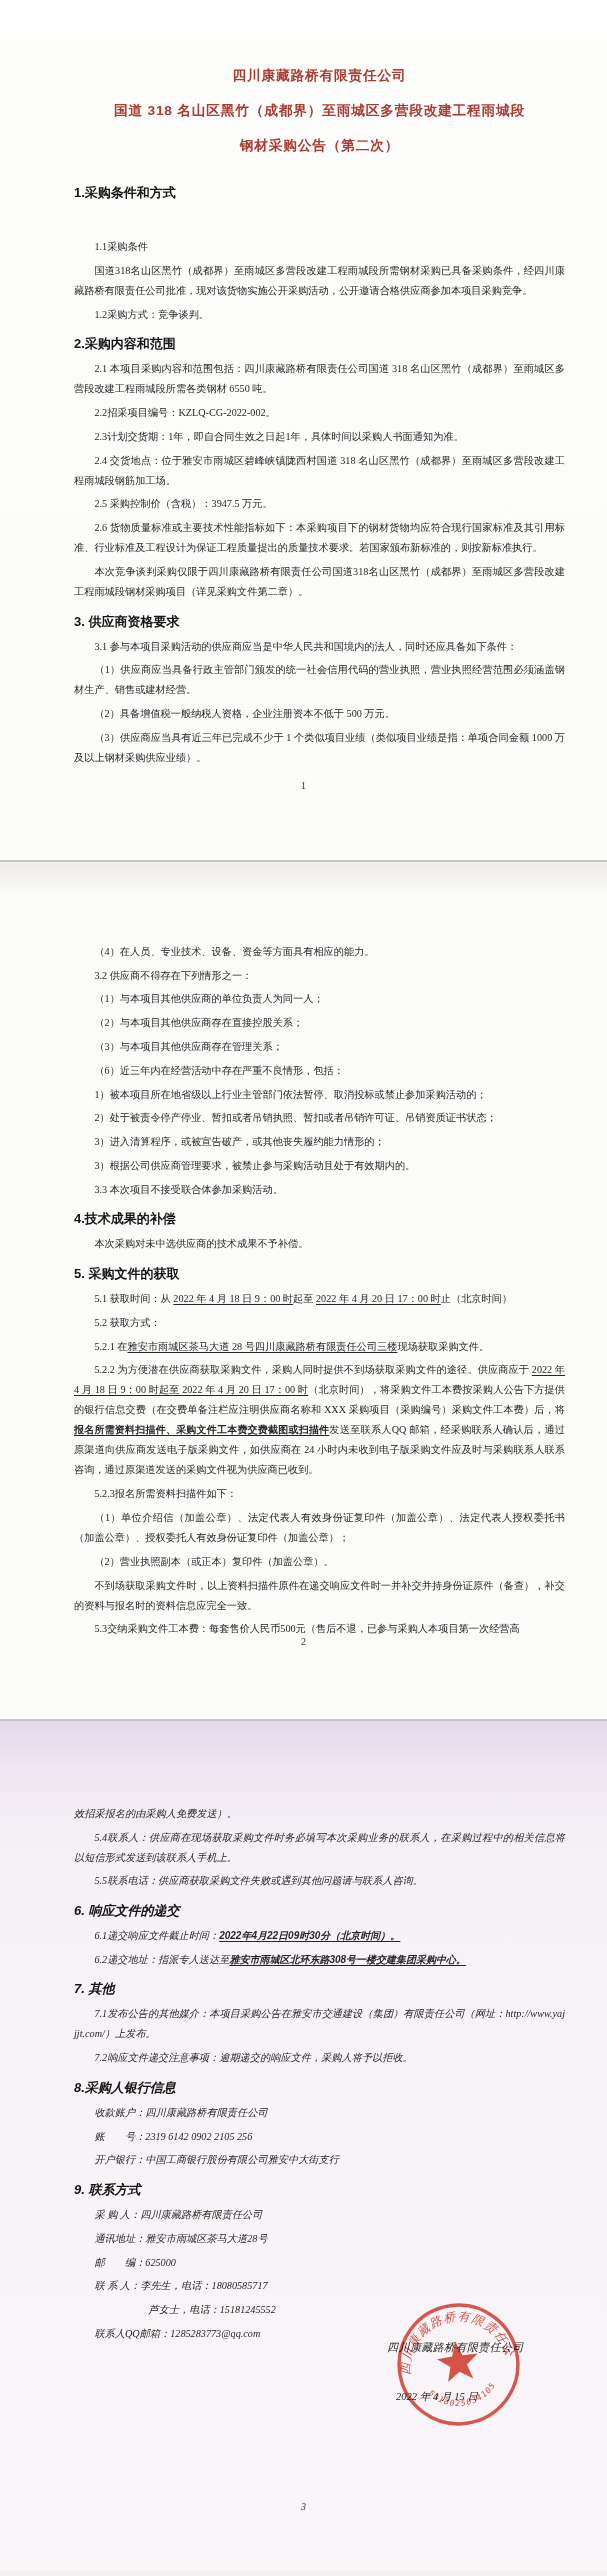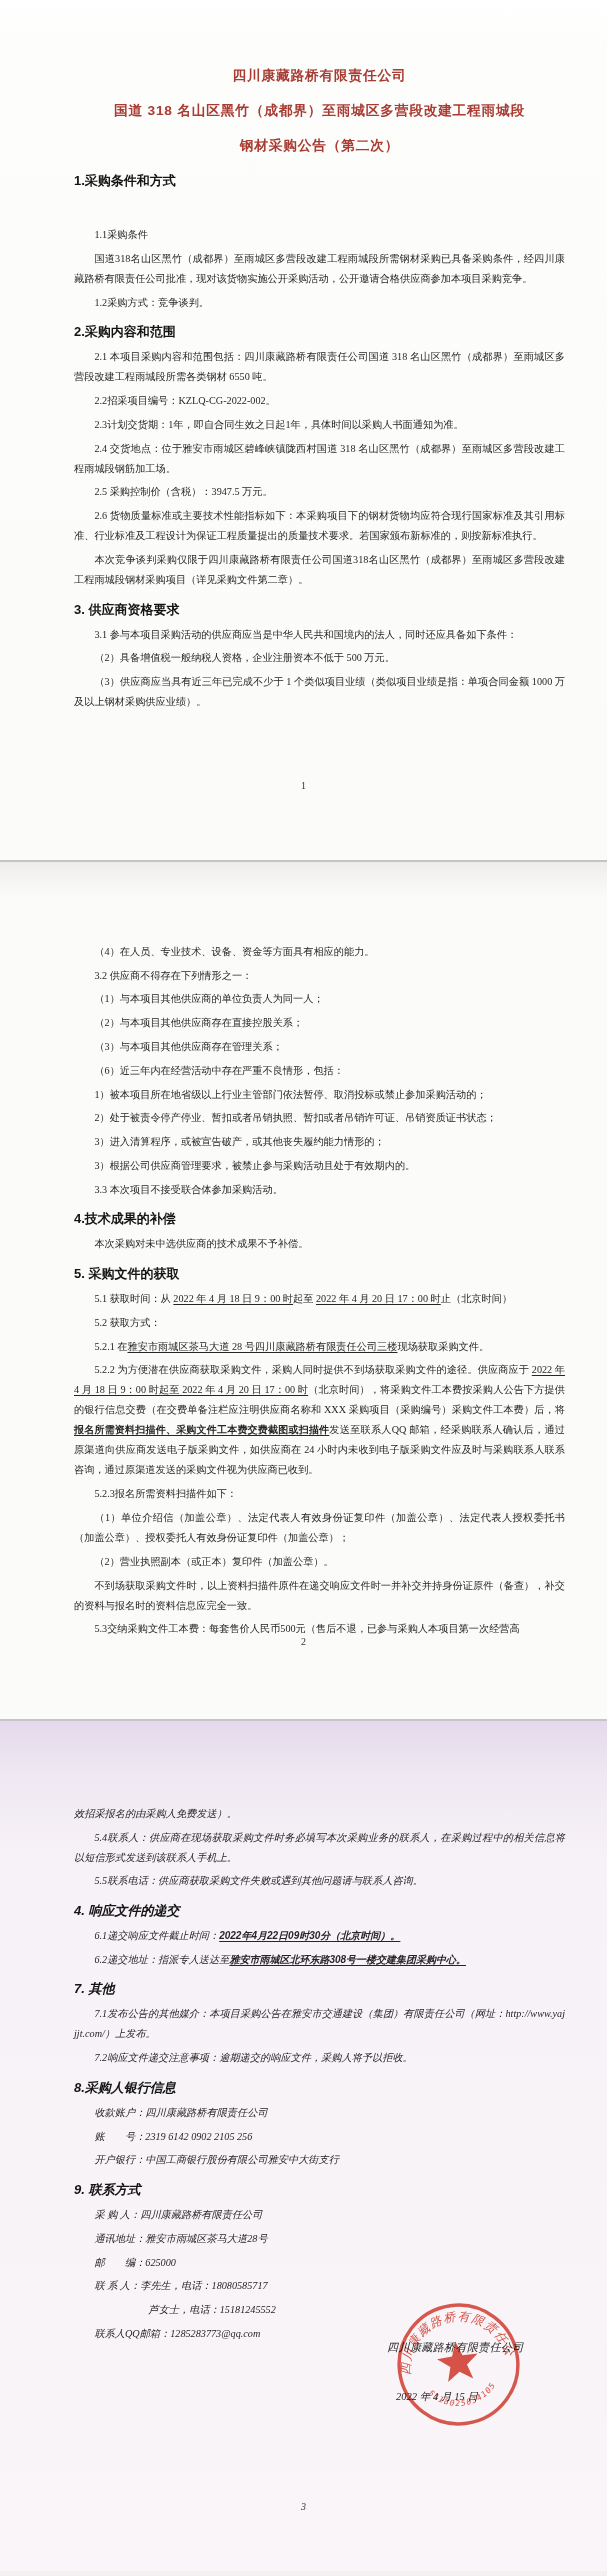--- a/index.html
+++ b/index.html
@@ -25,21 +25,21 @@
   .doc-title{
     text-align:center;font-family:"Liberation Sans","DejaVu Sans",sans-serif;
     font-weight:700;font-size:13.7px;line-height:35px;color:#a83c33;
     letter-spacing:0.8px;margin-bottom:1.5px;
   }
   .h{
     font-family:"Liberation Sans","DejaVu Sans",sans-serif;
     font-weight:700;font-size:13px;color:#141414;
     margin:10.6px 0 6px 0;line-height:18px;text-align:left;
   }
-  .h1-big{margin-top:9px;margin-bottom:35px;}
+  .h1-big{margin-top:21px;margin-bottom:35px;}
   .u{text-decoration:underline;text-underline-offset:2.3px;}
   .ub{text-decoration:underline;text-underline-offset:2.3px;font-weight:700;font-family:"Liberation Sans","DejaVu Sans",sans-serif;font-size:10px;}
   .page-no{
     position:absolute;left:0;right:0;text-align:center;
     font-size:10px;color:#333;
   }
   .page1 .page-no{top:776px;}
   .page2 .page-no{top:770px;}
   .page3 .page-no{top:776px;}
   .sign-name{
@@ -73,20 +73,21 @@
     <div class="h">2.采购内容和范围</div>
     <p class="ind">2.1 本项目采购内容和范围包括：四川康藏路桥有限责任公司国道 318 名山区黑竹（成都界）至雨城区多营段改建工程雨城段所需各类钢材 6550 吨。</p>
     <p class="ind">2.2招采项目编号：KZLQ-CG-2022-002。</p>
     <p class="ind">2.3计划交货期：1年，即自合同生效之日起1年，具体时间以采购人书面通知为准。</p>
     <p class="ind">2.4 交货地点：位于雅安市雨城区碧峰峡镇陇西村国道 318 名山区黑竹（成都界）至雨城区多营段改建工程雨城段钢筋加工场。</p>
     <p class="ind">2.5 采购控制价（含税）：3947.5 万元。</p>
     <p class="ind">2.6 货物质量标准或主要技术性能指标如下：本采购项目下的钢材货物均应符合现行国家标准及其引用标准、行业标准及工程设计为保证工程质量提出的质量技术要求。若国家颁布新标准的，则按新标准执行。</p>
     <p class="ind">本次竞争谈判采购仅限于四川康藏路桥有限责任公司国道318名山区黑竹（成都界）至雨城区多营段改建工程雨城段钢材采购项目（详见采购文件第二章）。</p>
     <div class="h">3. 供应商资格要求</div>
     <p class="ind">3.1 参与本项目采购活动的供应商应当是中华人民共和国境内的法人，同时还应具备如下条件：</p>
+    <p class="ind">（1）供应商应当具备行政主管部门颁发的统一社会信用代码的营业执照，营业执照经营范围必须涵盖钢材生产、销售或建材经营。</p>
     <p class="ind">（2）具备增值税一般纳税人资格，企业注册资本不低于 500 万元。</p>
     <p class="ind">（3）供应商应当具有近三年已完成不少于 1 个类似项目业绩（类似项目业绩是指：单项合同金额 1000 万及以上钢材采购供应业绩）。</p>
     <div class="page-no">1</div>
   </section>
 
   <section class="page page2">
     <p class="ind">（4）在人员、专业技术、设备、资金等方面具有相应的能力。</p>
     <p class="ind">3.2 供应商不得存在下列情形之一：</p>
     <p class="ind">（1）与本项目其他供应商的单位负责人为同一人；</p>
     <p class="ind">（2）与本项目其他供应商存在直接控股关系；</p>
@@ -109,21 +110,21 @@
     <p class="ind">（2）营业执照副本（或正本）复印件（加盖公章）。</p>
     <p class="ind">不到场获取采购文件时，以上资料扫描件原件在递交响应文件时一并补交并持身份证原件（备查），补交的资料与报名时的资料信息应完全一致。</p>
     <p class="ind">5.3交纳采购文件工本费：每套售价人民币500元（售后不退，已参与采购人本项目第一次经营高</p>
     <div class="page-no">2</div>
   </section>
 
   <section class="page page3">
     <p class="cont">效招采报名的由采购人免费发送）。</p>
     <p class="ind">5.4联系人：供应商在现场获取采购文件时务必填写本次采购业务的联系人，在采购过程中的相关信息将以短信形式发送到该联系人手机上。</p>
     <p class="ind">5.5联系电话：供应商获取采购文件失败或遇到其他问题请与联系人咨询。</p>
-    <div class="h">4. 响应文件的递交</div>
+    <div class="h">6. 响应文件的递交</div>
     <p class="ind"><span>6.1递交响应文件截止时间：</span><span class="ub">2022年4月22日09时30分（北京时间）。</span></p>
     <p class="ind"><span>6.2递交地址：指派专人送达至</span><span class="ub">雅安市雨城区北环东路308号一楼交建集团采购中心。</span></p>
     <div class="h">7. 其他</div>
     <p class="ind">7.1发布公告的其他媒介：本项目采购公告在雅安市交通建设（集团）有限责任公司（网址：http://www.yajjjt.com/）上发布。</p>
     <p class="ind">7.2响应文件递交注意事项：逾期递交的响应文件，采购人将予以拒收。</p>
     <div class="h">8.采购人银行信息</div>
     <p class="ind">收款账户：四川康藏路桥有限责任公司</p>
     <p class="ind">账　　号：2319 6142 0902 2105 256</p>
     <p class="ind">开户银行：中国工商银行股份有限公司雅安中大街支行</p>
     <div class="h">9. 联系方式</div>

